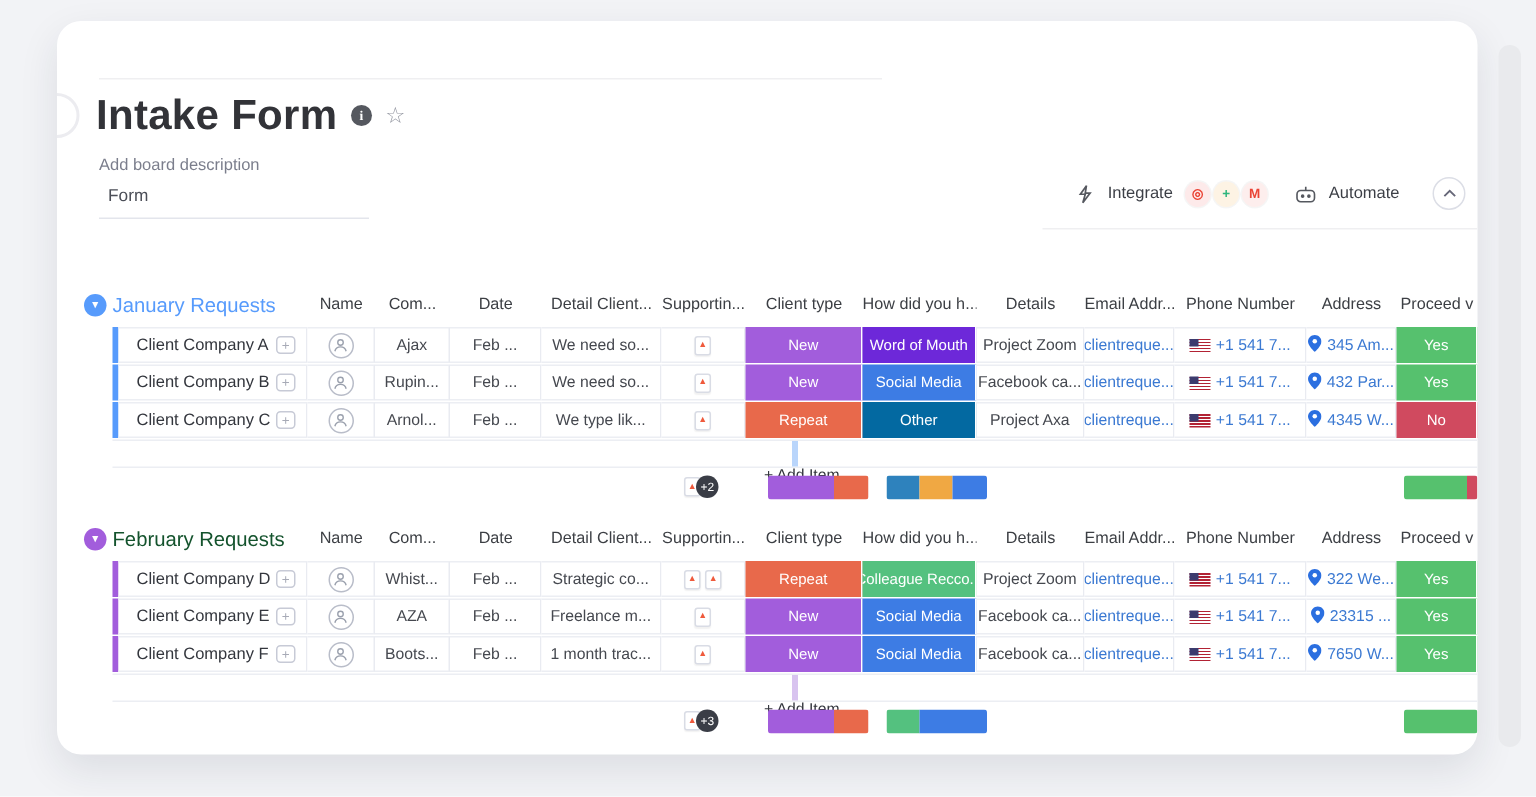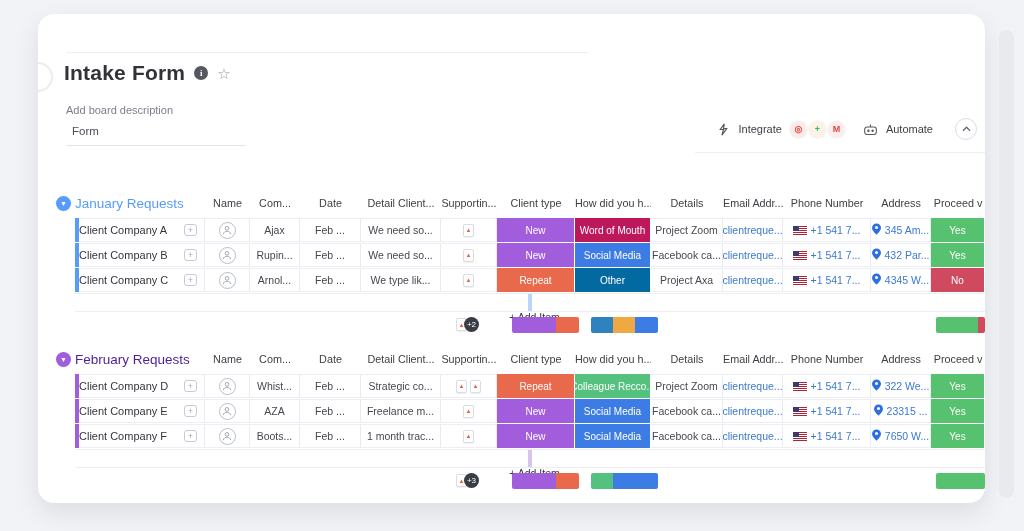--- a/index.html
+++ b/index.html
@@ -8,21 +8,21 @@
 
   .card { position:absolute; left:38px; top:14px; width:947px; height:489px;
           background:#fff; border-radius:16px; box-shadow:0 10px 26px rgba(30,40,60,.10); overflow:hidden; }
 
   .scroll-strip { position:absolute; right:10px; top:30px; width:15px; height:468px; background:#e9eaed; border-radius:8px; }
 
   .top-divider { position:absolute; left:28px; top:38px; width:522px; border-top:1px solid #efeff1; }
   .edge-circle { position:absolute; left:-15px; top:48px; width:30px; height:30px; border:2px solid #ececf0; border-radius:50%; background:#fff; }
 
   .title-row { position:absolute; left:26px; top:47px; display:flex; align-items:center; gap:9px; }
-  .board-title { font-size:21px; font-weight:bold; letter-spacing:.2px; }
+  .board-title { font-size:28px; font-weight:bold; letter-spacing:.2px; }
   .info-icon { width:14px; height:14px; border-radius:50%; background:#55585f; color:#fff; font-size:9px; font-weight:bold;
                display:flex; align-items:center; justify-content:center; font-family:"Liberation Serif", serif; }
   .star-icon { font-size:15px; color:#9699a3; line-height:1; }
 
   .board-desc { position:absolute; left:28px; top:90px; font-size:11px; color:#7b7e8c; }
 
   .tabs { position:absolute; left:28px; top:106px; display:flex; align-items:flex-end; border-bottom:1px solid #e3e5ec; width:180px; }
   .tab { font-size:11.5px; padding:5px 14px 8px 6px; color:#4b4e57; display:flex; gap:6px; align-items:center; }
   .tab.active { font-weight:bold; color:#2d2f36; border-bottom:2px solid #1673e6; margin-bottom:-1px; }
   .tab svg { display:block; }
@@ -50,21 +50,21 @@
   .gcollapse { position:absolute; left:-19px; width:15px; height:15px; border-radius:50%; color:#fff; font-size:7px;
                display:flex; align-items:center; justify-content:center; }
   .gtitle { font-size:13.5px; }
   .hcell { font-size:10.8px; color:#3c3f44; font-weight:500; text-align:center; white-space:nowrap; overflow:hidden; }
 
   .trow { display:flex; height:24px; margin-bottom:1px; background:#fff; }
   .strip { width:4px; flex:none; }
   .cell { border-right:1px solid #e9ebf1; border-top:1px solid #eceef3; border-bottom:1px solid #eceef3;
           display:flex; align-items:center; justify-content:center; font-size:10.5px; color:#45484f;
           white-space:nowrap; overflow:hidden; background:#fff; }
-  .cell.name { justify-content:space-between; padding:0 7px 0 0; font-size:11px; color:#33363d; }
+  .cell.name { justify-content:space-between; padding:0 7px 0 12px; font-size:11px; color:#33363d; }
   .cell.status { color:#fff; font-size:10px; border-top:none; border-bottom:none; border-right:1px solid #fff; }
   .cell.link { color:#3b79d2; }
   .cell.phone, .cell.address { gap:4px; }
   .w-name{width:126px} .w-avatar{width:45px} .w-com{width:50px} .w-date{width:61px} .w-detail{width:80px}
   .w-files{width:56px} .w-ctype{width:78px} .w-how{width:76px} .w-details{width:72px} .w-email{width:60px}
   .w-phone{width:88px} .w-address{width:60px} .w-proceed{width:54px; border-right:none}
 
   .chat-icon { width:13px; height:12px; border:1px solid #c7cad6; border-radius:3px; color:#a7aab6; font-size:9px;
                display:flex; align-items:center; justify-content:center; flex:none; }
   .avatar { width:17px; height:17px; border:1px solid #b9bdc9; border-radius:50%; display:flex; align-items:center; justify-content:center; }
@@ -170,21 +170,21 @@
             </svg>
           </span>
       </div>
       <div class="cell w-com">Ajax</div>
       <div class="cell w-date">Feb ...</div>
       <div class="cell w-detail">We need so...</div>
       <div class="cell w-files">
           <span class="file-icon"></span>
         </div>
       <div class="cell status w-ctype" style="background: rgb(162, 93, 220);">New</div>
-      <div class="cell status w-how" style="background: #be185d;">Word of Mouth</div>
+      <div class="cell status w-how" style="background: #6d28d9;">Word of Mouth</div>
       <div class="cell w-details">Project Zoom</div>
       <div class="cell link w-email">clientreque...</div>
       <div class="cell link phone w-phone">
         <span class="flag"></span>
         <span>+1 541 7...</span>
       </div>
       <div class="cell link address w-address">
         <span><svg width="9" height="12" viewBox="0 0 12 15">
               <path d="M6 0C2.7 0 0 2.6 0 5.8 0 10 6 15 6 15s6-5 6-9.2C12 2.6 9.3 0 6 0z" fill="#2b6fe0"></path>
               <circle cx="6" cy="5.6" r="2" fill="#fff"></circle>
@@ -291,21 +291,21 @@
       </div>
       <div class="bar bar-proceed">
         <span class="seg" style="background: rgb(86, 193, 110); width: 86%;"></span>
         <span class="seg" style="background: rgb(208, 74, 95); width: 14%;"></span>
       </div>
     </div>
 
     <div class="ghead">
       <div class="gtitle-wrap">
         <span class="gcollapse" style="background: rgb(162, 93, 220);">▼</span>
-        <span class="gtitle" style="color:#4c1d95">February Requests</span>
+        <span class="gtitle" style="color:#14532d">February Requests</span>
       </div>
       <div class="hcell w-avatar">Name</div>
       <div class="hcell w-com">Com...</div>
       <div class="hcell w-date">Date</div>
       <div class="hcell w-detail">Detail Client...</div>
       <div class="hcell w-files">Supportin...</div>
       <div class="hcell w-ctype">Client type</div>
       <div class="hcell w-how">How did you h...</div>
       <div class="hcell w-details">Details</div>
       <div class="hcell w-email">Email Addr...</div>

